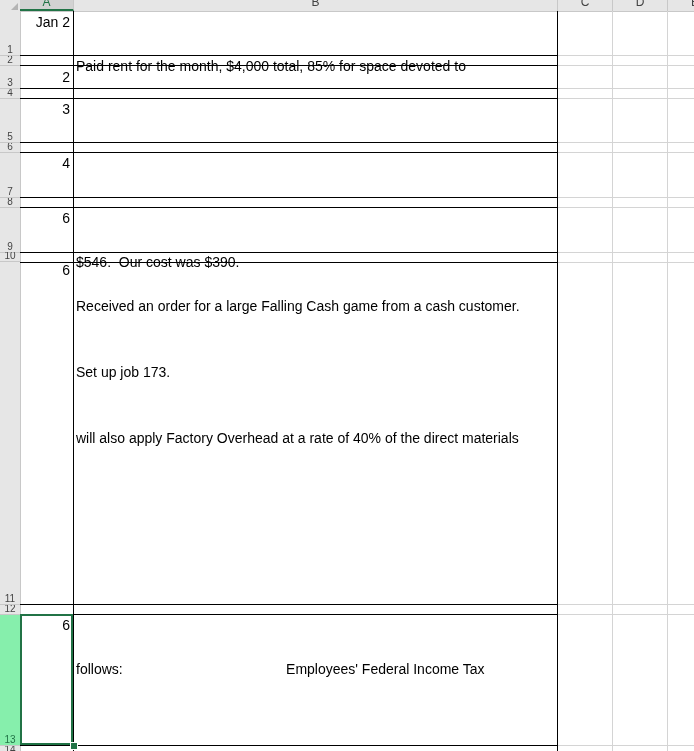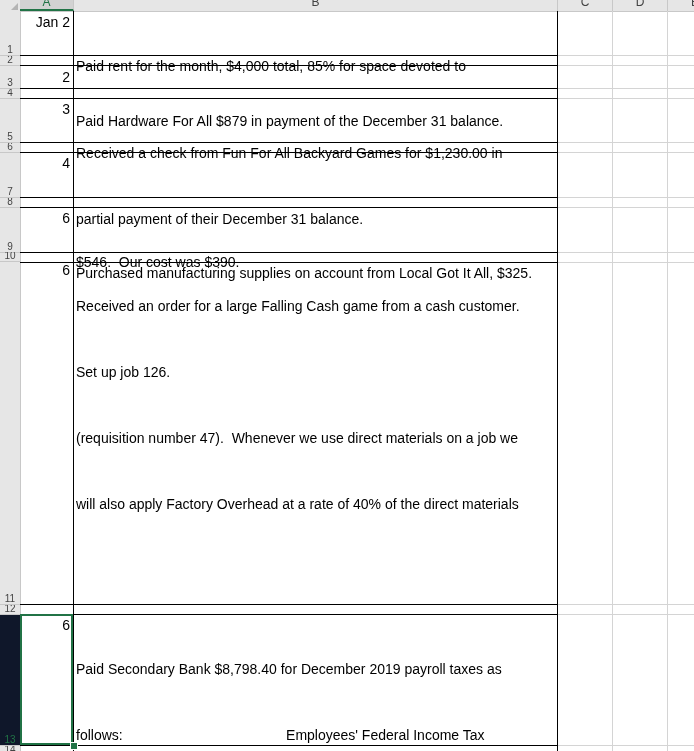--- a/index.html
+++ b/index.html
@@ -13,21 +13,21 @@
   .corner-tri { position: absolute; right: 2px; bottom: 1px; width: 0; height: 0;
                 border-left: 7px solid transparent; border-bottom: 7px solid #b4b4b4; }
   .colhdr { position: absolute; top: -5px; height: 16px; line-height: 14px; font-size: 12px;
             color: #444; text-align: center; border-right: 1px solid #c8c8c8; box-sizing: border-box; }
   .colhdr.sel { color: #217346; border-bottom: 2px solid #217346; background: #d2d2d2; }
   .rowhdr-col { position: absolute; left: 0; top: 11px; width: 20px; height: 740px; background: #e6e6e6;
                 border-right: 1px solid #c8c8c8; }
   .rowhdr { position: absolute; left: 0; width: 20px; font-size: 10px; color: #444;
             text-align: center; box-sizing: border-box; overflow: hidden; border-bottom: 1px solid #c8c8c8; }
   .rowhdr span { position: absolute; bottom: 0; left: 0; right: 0; line-height: 11px; }
-  .rowhdr.sel { background: #0f172a; color: #217346; }
+  .rowhdr.sel { background: #86efac; color: #217346; }
   .grid-line-v { position: absolute; top: 11px; width: 1px; height: 740px; background: #d4d4d4; }
   .grid-line-h { position: absolute; left: 557px; width: 137px; height: 1px; background: #d4d4d4; }
   .hline { position: absolute; left: 20px; width: 537px; height: 1px; background: #000; }
   .vline { position: absolute; width: 1px; background: #000; }
   .cellA { position: absolute; left: 20px; width: 53px; text-align: right; font-size: 14px;
            color: #000; padding-right: 3px; box-sizing: border-box; line-height: 22px; }
   .cellB { position: absolute; left: 74px; width: 483px; font-size: 14px; color: #000;
            padding-left: 2px; box-sizing: border-box; line-height: 22px; white-space: pre; overflow: hidden; }
   .sel-box { position: absolute; left: 20px; top: 614px; width: 53px; height: 131px;
              border: 2px solid #217346; box-sizing: border-box; }
@@ -125,63 +125,50 @@
   <div class="hline" style="top:604px;"></div>
   <div class="hline" style="top:614px;"></div>
   <div class="hline" style="top:745px;"></div>
 
   <div class="cellA" style="top:11px;">Jan 2</div>
   <div class="cellB" style="top:11px;">
     <div>Paid rent for the month, $4,000 total, 85% for space devoted to</div>
   </div>
 
   <div class="cellA" style="top:66px;">2</div>
-  <div class="cellB" style="top:66px;">
-    <div>Paid Hardware For All $879 in payment of the December 31 balance.</div>
-  </div>
 
   <div class="cellA" style="top:98px;">3</div>
-  <div class="cellB" style="top:98px;">
-    <div>Received a check from Fun For All Backyard Games for $1,230.00 in</div>
-    <div>partial payment of their December 31 balance.</div>
-  </div>
 
   <div class="cellA" style="top:152px;">4</div>
-  <div class="cellB" style="top:152px;">
-    <div style="height:22px;"></div>
-    <div>Purchased manufacturing supplies on account from Local Got It All, $325.</div>
-  </div>
 
   <div class="cellA" style="top:207px;">6</div>
   <div class="cellB" style="top:207px;">
     <div>$546.  Our cost was $390.</div>
   </div>
 
   <div class="cellA" style="top:259px;">6</div>
   <div class="cellB" style="top:251px;height:353px;clip-path:inset(12px 0 0 0);">
     <div>Received an order for a large Falling Cash game from a cash customer.</div>
-    <div>Set up job 126.</div>
-    <div>(requisition number 47).  Whenever we use direct materials on a job we</div>
+    <div>Set up job 173.</div>
     <div>will also apply Factory Overhead at a rate of 40% of the direct materials</div>
     
     
     
     
     
     
     
     
     
     
     
   </div>
 
   <div class="cellA" style="top:614px;">6</div>
   <div class="cellB" style="top:614px;">
-    <div>Paid Secondary Bank $8,798.40 for December 2019 payroll taxes as</div>
     <div>follows:                                          Employees' Federal Income Tax</div>
     
     
     
     
   </div>
 
   <div class="sel-box"></div>
   <div class="sel-handle"></div>
 </div>

